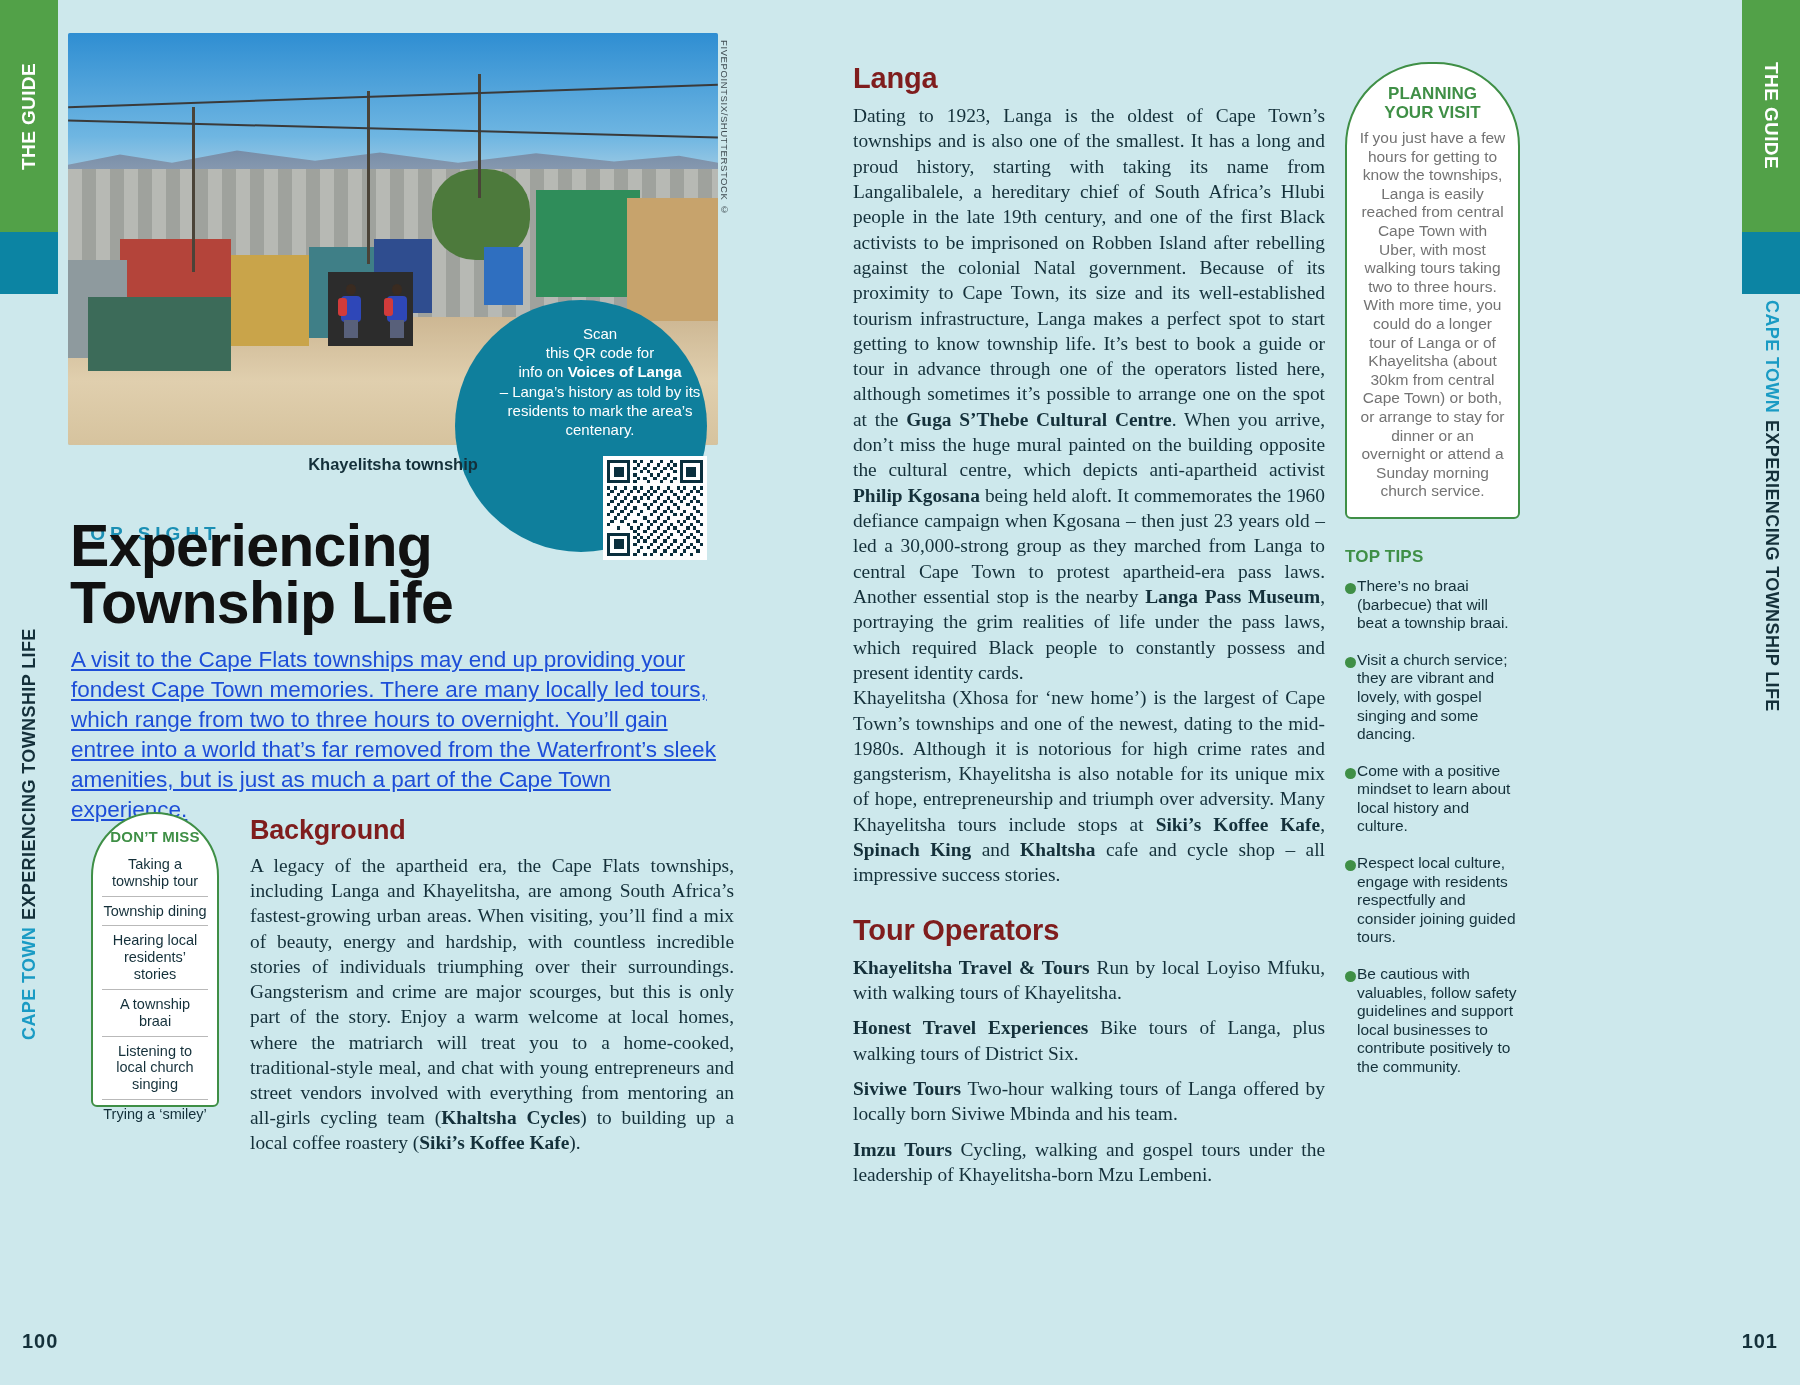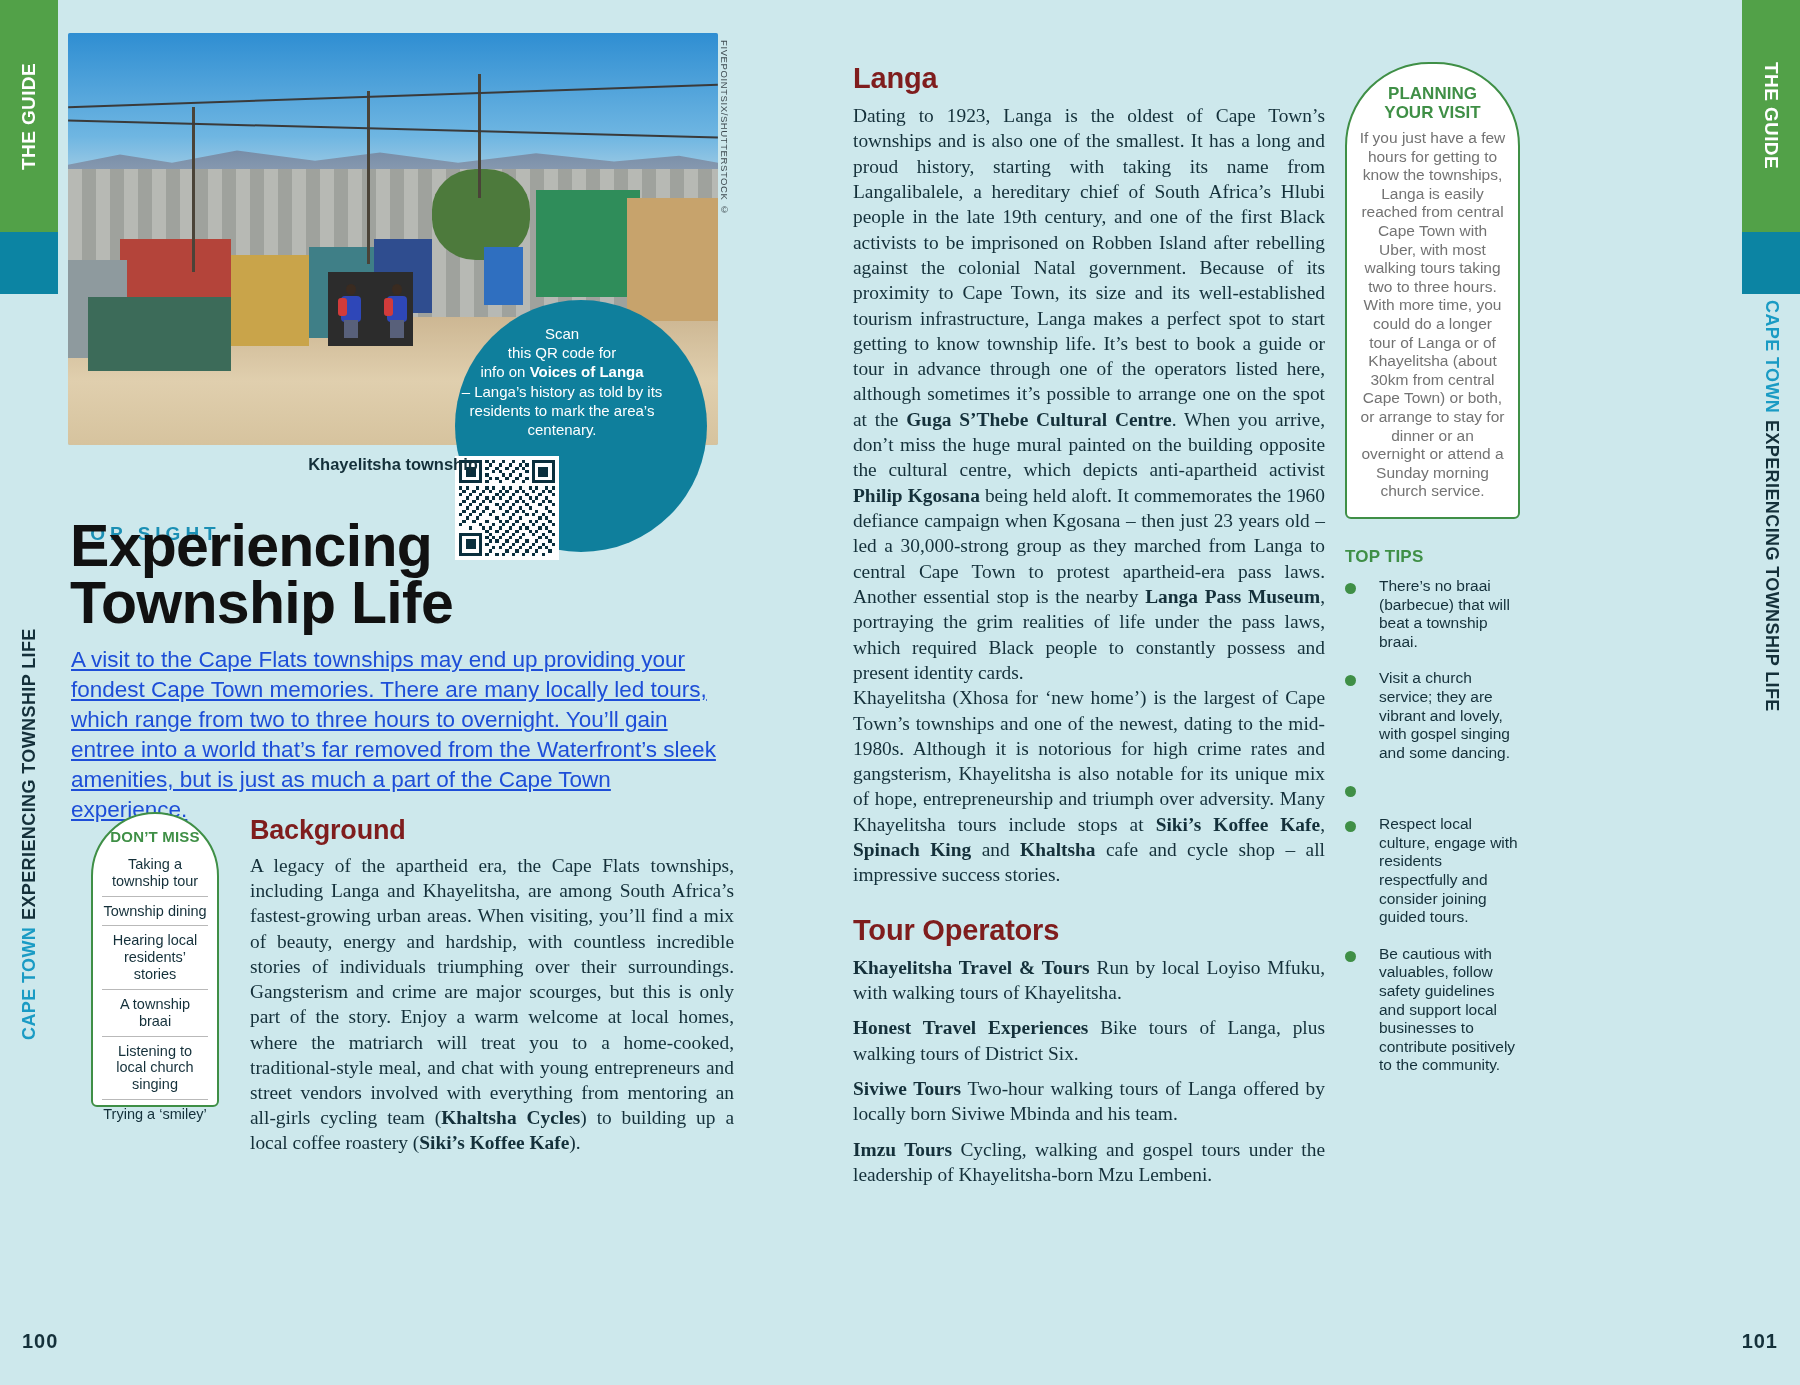--- a/index.html
+++ b/index.html
@@ -88,21 +88,21 @@
     font-size:9.5px;letter-spacing:.6px;color:#3e4a50;
     white-space:nowrap;
   }
   .caption{
     position:absolute;left:68px;top:455px;width:650px;
     text-align:center;font-weight:bold;font-size:16.5px;color:#14303a;
   }
   .qrcircle{
     position:absolute;left:455px;top:300px;width:252px;height:252px;
     background:#0f7f9c;border-radius:50%;
-    display:flex;flex-direction:column;align-items:flex-start;
+    display:flex;flex-direction:column;align-items:flex-end;
     padding-top:24px;box-sizing:border-box;
   }
   .qrtext{
     color:#ffffff;font-size:15px;line-height:1.28;text-align:center;
     width:214px;
   }
   .qrtext b{font-weight:bold;}
   .qrrule{width:204px;height:1px;background:rgba(255,255,255,.55);margin:9px 0 8px;}
   .qrcode{width:96px;height:96px;background:#fff;padding:4px;box-sizing:content-box;}
   .qrcode svg{display:block;}
@@ -167,21 +167,21 @@
   }
   .plantitle{
     color:#3f8f46;font-weight:bold;font-size:17px;line-height:1.12;
     margin-bottom:7px;
   }
   .plantext{font-size:15.5px;line-height:1.20;color:#737373;}
   .tiptitle{
     color:#3f8f46;font-weight:bold;font-size:17px;letter-spacing:.2px;
     margin:28px 0 10px;
   }
-  .tip{display:flex;gap:23px;margin-bottom:18px;}
+  .tip{display:flex;gap:1px;margin-bottom:18px;}
   .bullet{
     flex:0 0 auto;width:11px;height:11px;border-radius:50%;
     background:#3f8f46;margin-top:6px;
   }
   .tiptext{font-size:15.5px;line-height:1.20;color:#14303a;}
 </style>
 </head>
 <body>
 
 <div class="edge-green left-green"></div>
@@ -537,20 +537,21 @@
   <div class="tip">
     <span class="bullet"></span>
     <span class="tiptext">There’s no braai (barbecue) that will beat a township braai.</span>
   </div>
   <div class="tip">
     <span class="bullet"></span>
     <span class="tiptext">Visit a church service; they are vibrant and lovely, with gospel singing and some dancing.</span>
   </div>
   <div class="tip">
     <span class="bullet"></span>
+    <span class="tiptext">Come with a positive mindset to learn about local history and culture.</span>
   </div>
   <div class="tip">
     <span class="bullet"></span>
     <span class="tiptext">Respect local culture, engage with residents respectfully and consider joining guided tours.</span>
   </div>
   <div class="tip">
     <span class="bullet"></span>
     <span class="tiptext">Be cautious with valuables, follow safety guidelines and support local businesses to contribute positively to the community.</span>
   </div>
 </div>

